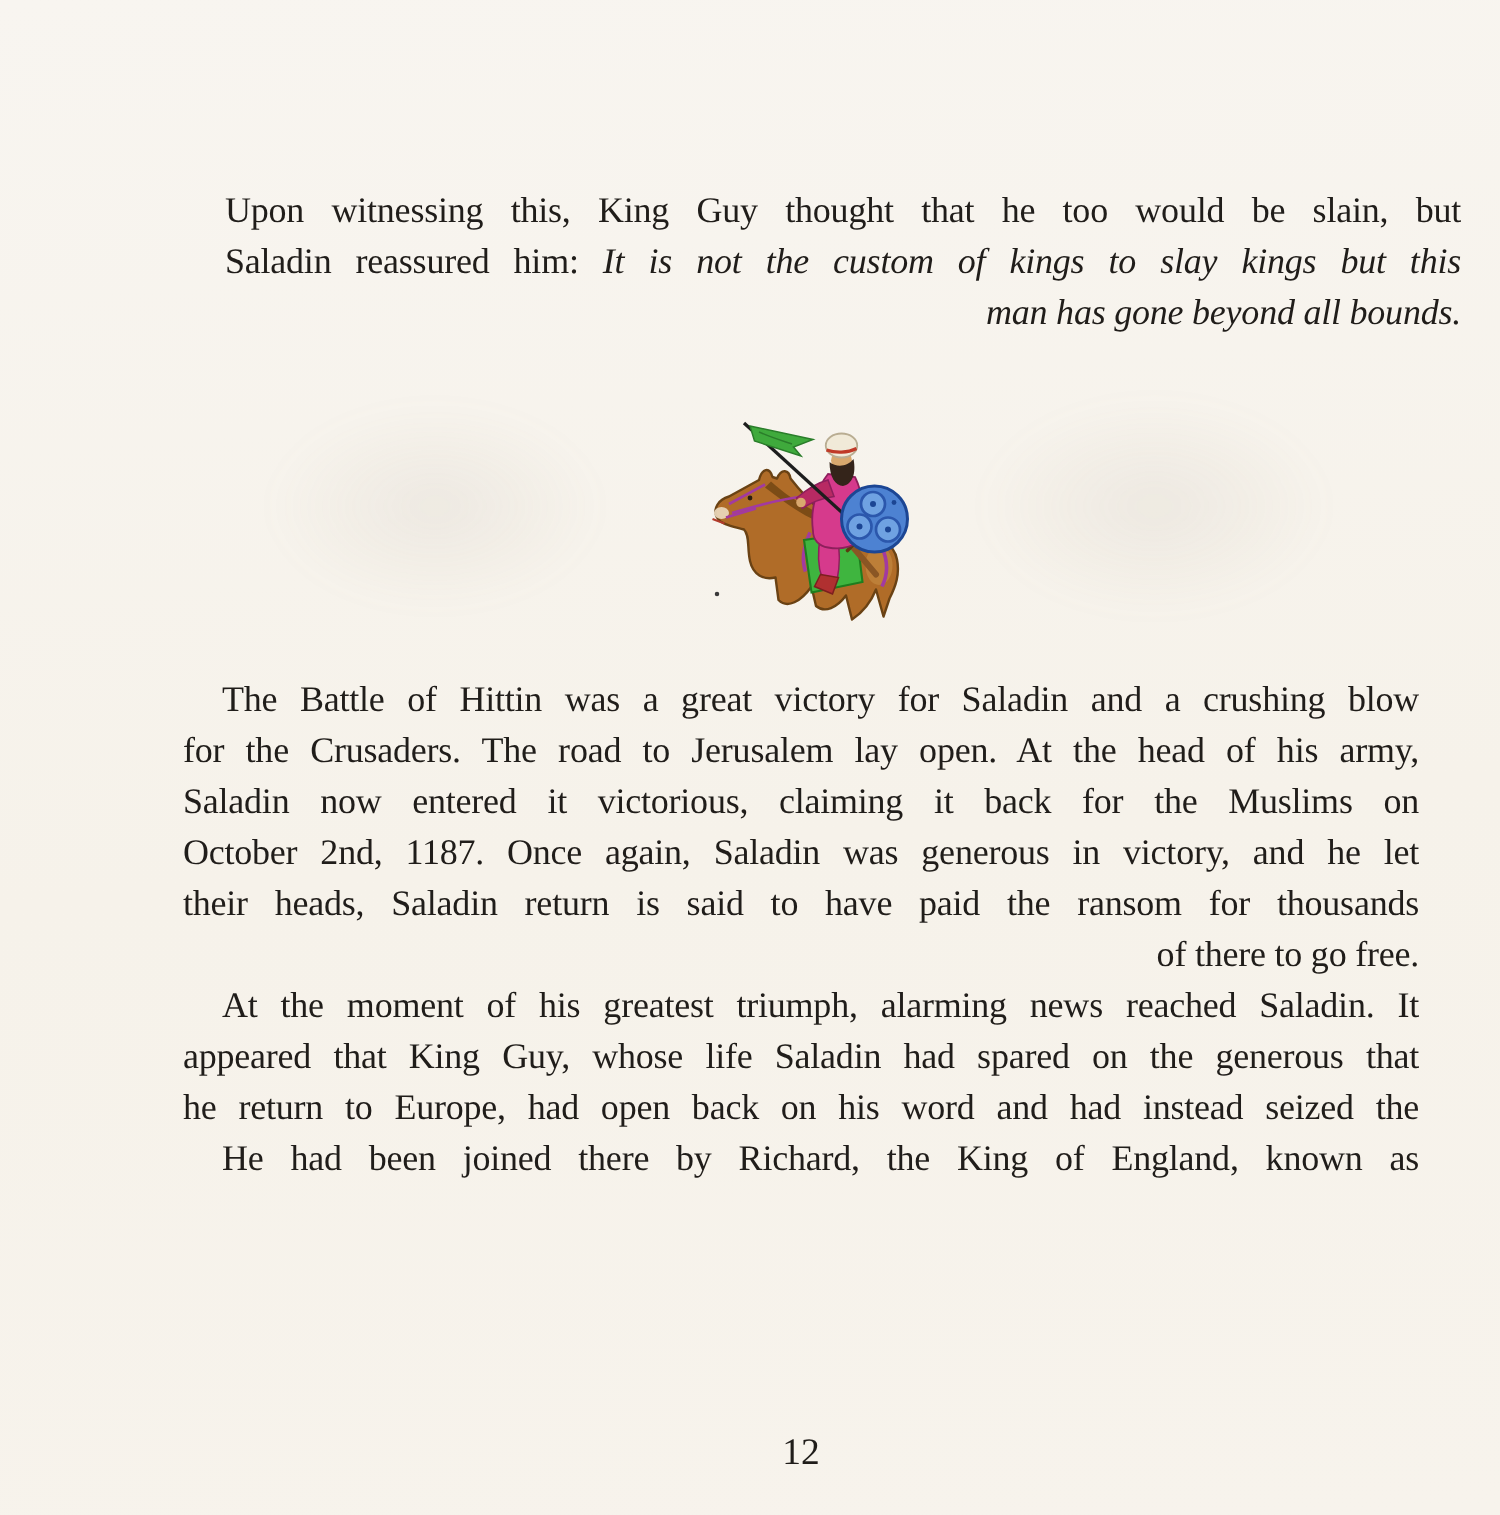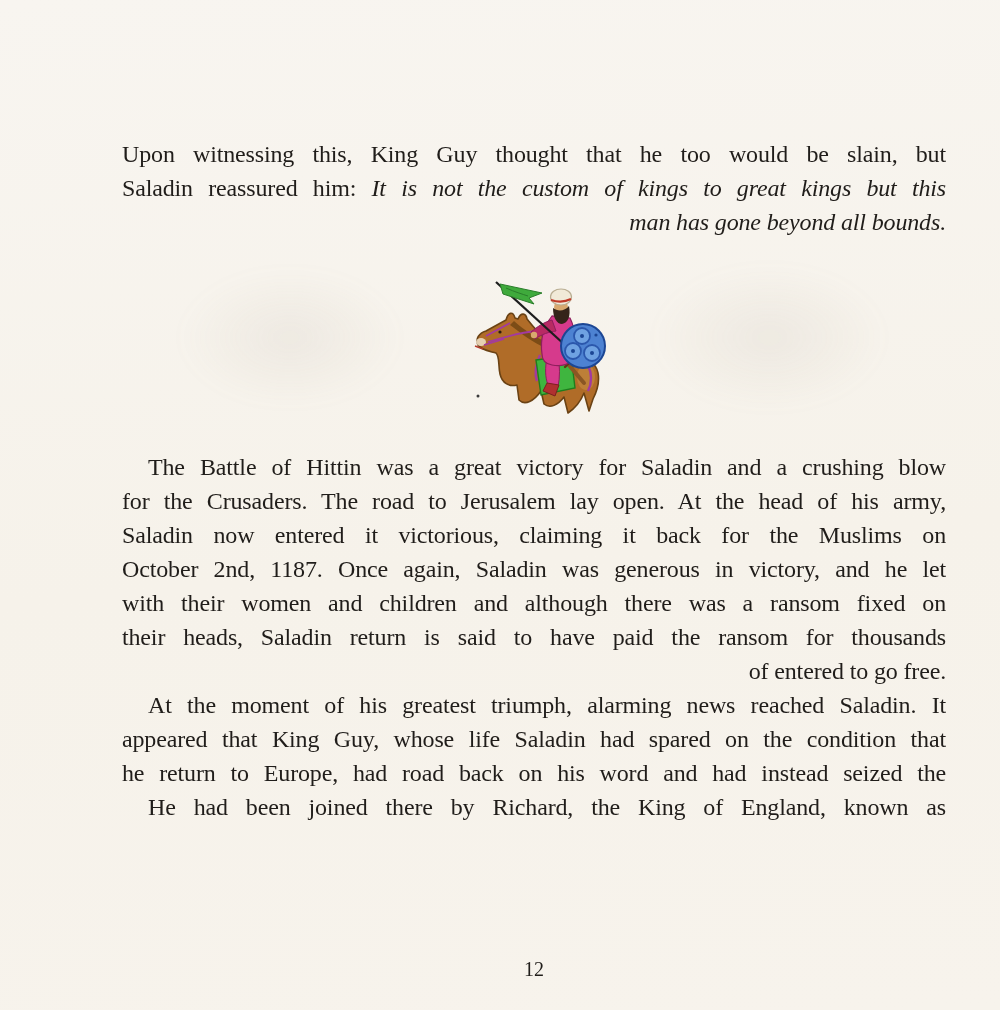--- a/index.html
+++ b/index.html
@@ -16,42 +16,42 @@
     font-family: "Liberation Serif", "DejaVu Serif", serif;
     color: #201d1a;
   }
   .text-group {
     position: absolute;
     left: 122px;
     width: 824px;
     font-size: 24px;
     letter-spacing: -0.15px;
   }
-  #para-group-before { top: 137px; }
+  #para-group-before { top: 124px; margin-left: 28px; }
   #para-group-after  { top: 450px; }
   .para { margin: 0; }
   .line {
     height: 34px;
     line-height: 34px;
     overflow: hidden;
     text-align: right;
   }
   .line.just {
     text-align: justify;
     text-align-last: justify;
   }
   .line.indent { padding-left: 26px; }
   .it { font-style: italic; }
   #page-number-row {
     position: absolute;
     left: 122px;
     width: 824px;
     top: 952px;
     text-align: center;
-    font-size: 20px;
+    font-size: 25px;
     line-height: 34px;
   }
   .illustration {
     position: absolute;
     left: 470px;
     top: 258px;
     width: 150px;
     height: 165px;
   }
   .illustration svg { width: 100%; height: 100%; }
@@ -68,21 +68,21 @@
 <body>
 
 <div class="page">
 
   <div class="ghost" id="ghost-left"></div>
   <div class="ghost" id="ghost-right"></div>
 
   <div class="text-group" id="para-group-before">
       <div class="para">
         <div class="line just"><span>Upon witnessing this, King Guy thought that he too would be slain, but</span></div>
-        <div class="line just"><span>Saladin reassured him: </span><span class="it">It is not the custom of kings to great kings but this</span></div>
+        <div class="line just"><span>Saladin reassured him: </span><span class="it">It is not the custom of kings to slay kings but this</span></div>
         <div class="line"><span class="it">man has gone beyond all bounds.</span></div>
       </div>
     </div>
 
   <div class="illustration">
     <svg viewBox="0 0 150 165" xmlns="http://www.w3.org/2000/svg">
 
       <path d="M8,87 C5,81 9,75 16,73 L36,62 C38,54 43,53 45,60 L48,61 C51,54 56,55 57,61 C64,70 71,78 81,85 C88,89 95,92 102,95 C115,99 126,104 128,115 C130,125 127,133 123,141 L119,153 L114,135 C110,145 104,151 98,155 L94,139 C88,147 80,151 74,146 L71,133 C64,143 55,148 49,142 L47,127 C39,129 32,125 30,116 C28,107 30,99 26,95 C19,93 11,92 8,87 Z" fill="#b06c28" stroke="#6a4214" stroke-width="1.6" stroke-linejoin="round"></path>
       <ellipse cx="116" cy="119" rx="9" ry="13" fill="#c98f45" opacity="0.55"></ellipse>
       <path d="M44,63 C54,72 63,78 80,86 L76,90 C62,84 52,76 40,67 Z" fill="#7c4c16"></path>
@@ -128,28 +128,27 @@
       <circle cx="8" cy="138" r="1.5" fill="#3a3a3a"></circle>
     </svg>
   </div>
 
   <div class="text-group" id="para-group-after">
       <div class="para">
         <div class="line just indent"><span>The Battle of Hittin was a great victory for Saladin and a crushing blow</span></div>
         <div class="line just"><span>for the Crusaders. The road to Jerusalem lay open. At the head of his army,</span></div>
         <div class="line just"><span>Saladin now entered it victorious, claiming it back for the Muslims on</span></div>
         <div class="line just"><span>October 2nd, 1187. Once again, Saladin was generous in victory, and he let</span></div>
-        <div class="line just"><span>with their women and children and although there was a ransom fixed on</span></div>
         <div class="line just"><span>their heads, Saladin return is said to have paid the ransom for thousands</span></div>
-        <div class="line"><span>of entered to go free.</span></div>
+        <div class="line"><span>of there to go free.</span></div>
       </div>
       <div class="para">
         <div class="line just indent"><span>At the moment of his greatest triumph, alarming news reached Saladin. It</span></div>
-        <div class="line just"><span>appeared that King Guy, whose life Saladin had spared on the condition that</span></div>
-        <div class="line just"><span>he return to Europe, had road back on his word and had instead seized the</span></div>
+        <div class="line just"><span>appeared that King Guy, whose life Saladin had spared on the generous that</span></div>
+        <div class="line just"><span>he return to Europe, had open back on his word and had instead seized the</span></div>
       </div>
       <div class="para">
         <div class="line just indent"><span>He had been joined there by Richard, the King of England, known as</span></div>
       </div>
     </div>
 
   <div id="page-number-row">12</div>
 
 </div>
 

